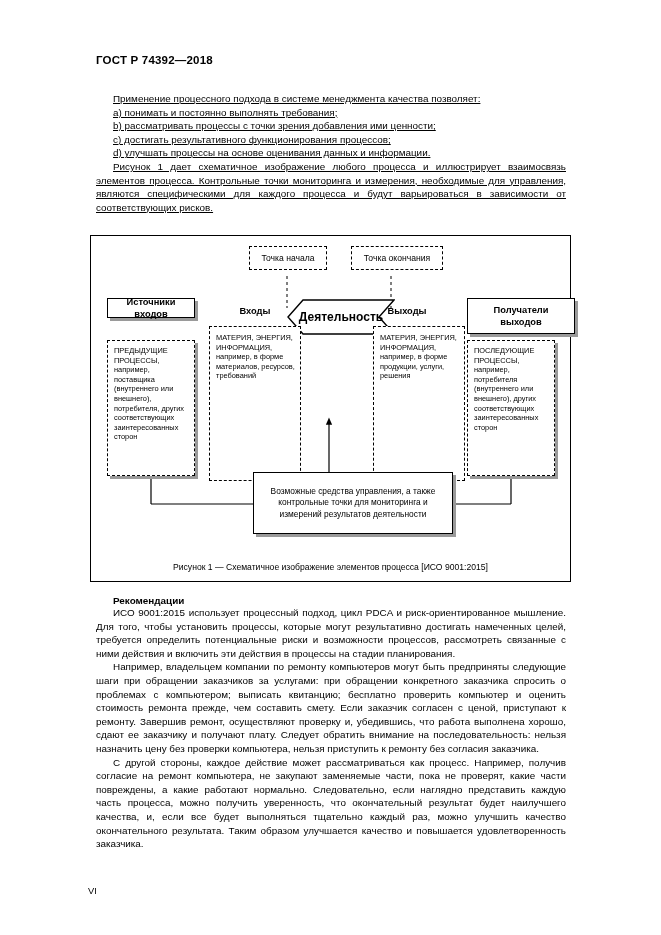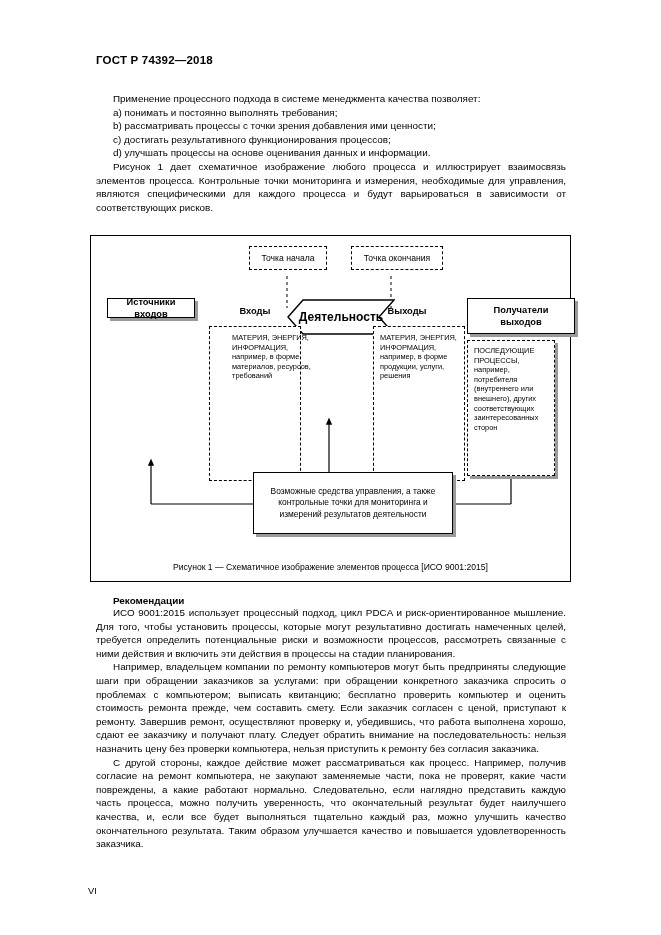--- a/index.html
+++ b/index.html
@@ -25,20 +25,21 @@
     font-weight: bold;
     letter-spacing: 0.2px;
   }
 
   
   .content {
     position: absolute;
     left: 96px;
     top: 92px;
     width: 470px;
+    text-decoration: underline;
   }
   .para {
     font-size: 9.9px;
     line-height: 13.6px;
     text-align: justify;
     margin: 0;
     hyphens: manual;
   }
   .para.indent { text-indent: 17px; }
   .list-line { font-size: 9.9px; line-height: 13.6px; margin: 0; }
@@ -231,23 +232,26 @@
     <div class="node box-solid" style="left:376px; top:62px; width:108px; height:36px; white-space:pre-line;">Получатели
 выходов</div>
 
     <div class="node" style="left:196px; top:62px; width:108px; height:38px;">
       <svg width="108" height="38">
         <polygon points="1,19 16,2 107,2 92,19 107,36 16,36" fill="#ffffff" stroke="#000000" stroke-width="1.4"></polygon>
       </svg>
       <div class="activity-label" style="top:12px; left:4px; width:100px;">Деятельность</div>
     </div>
 
+    <div class="node box-dashed shadowed" style="left:16px; top:104px; width:88px; height:136px;">
+      <div class="detail-text" style="left:6px; top:5px; width:76px;">ПРЕДЫДУЩИЕ ПРОЦЕССЫ, например, поставщика (внутреннего или внешнего), потребителя, других соответствующих заинтересованных сторон</div>
+    </div>
 
     <div class="node box-dashed" style="left:118px; top:90px; width:92px; height:155px;">
-      <div class="detail-text" style="left:22px; top:6px; width:80px;">МАТЕРИЯ, ЭНЕРГИЯ, ИНФОРМАЦИЯ, например, в форме материалов, ресурсов, требований</div>
+      <div class="detail-text" style="left:6px; top:6px; width:80px;">МАТЕРИЯ, ЭНЕРГИЯ, ИНФОРМАЦИЯ, например, в форме материалов, ресурсов, требований</div>
     </div>
 
     <div class="node box-dashed" style="left:282px; top:90px; width:92px; height:155px;">
       <div class="detail-text" style="left:6px; top:6px; width:80px;">МАТЕРИЯ, ЭНЕРГИЯ, ИНФОРМАЦИЯ, например, в форме продукции, услуги, решения</div>
     </div>
 
     <div class="node box-dashed shadowed" style="left:376px; top:104px; width:88px; height:136px;">
       <div class="detail-text" style="left:6px; top:5px; width:76px;">ПОСЛЕДУЮЩИЕ ПРОЦЕССЫ, например, потребителя (внутреннего или внешнего), других соответствующих заинтересованных сторон</div>
     </div>
 

